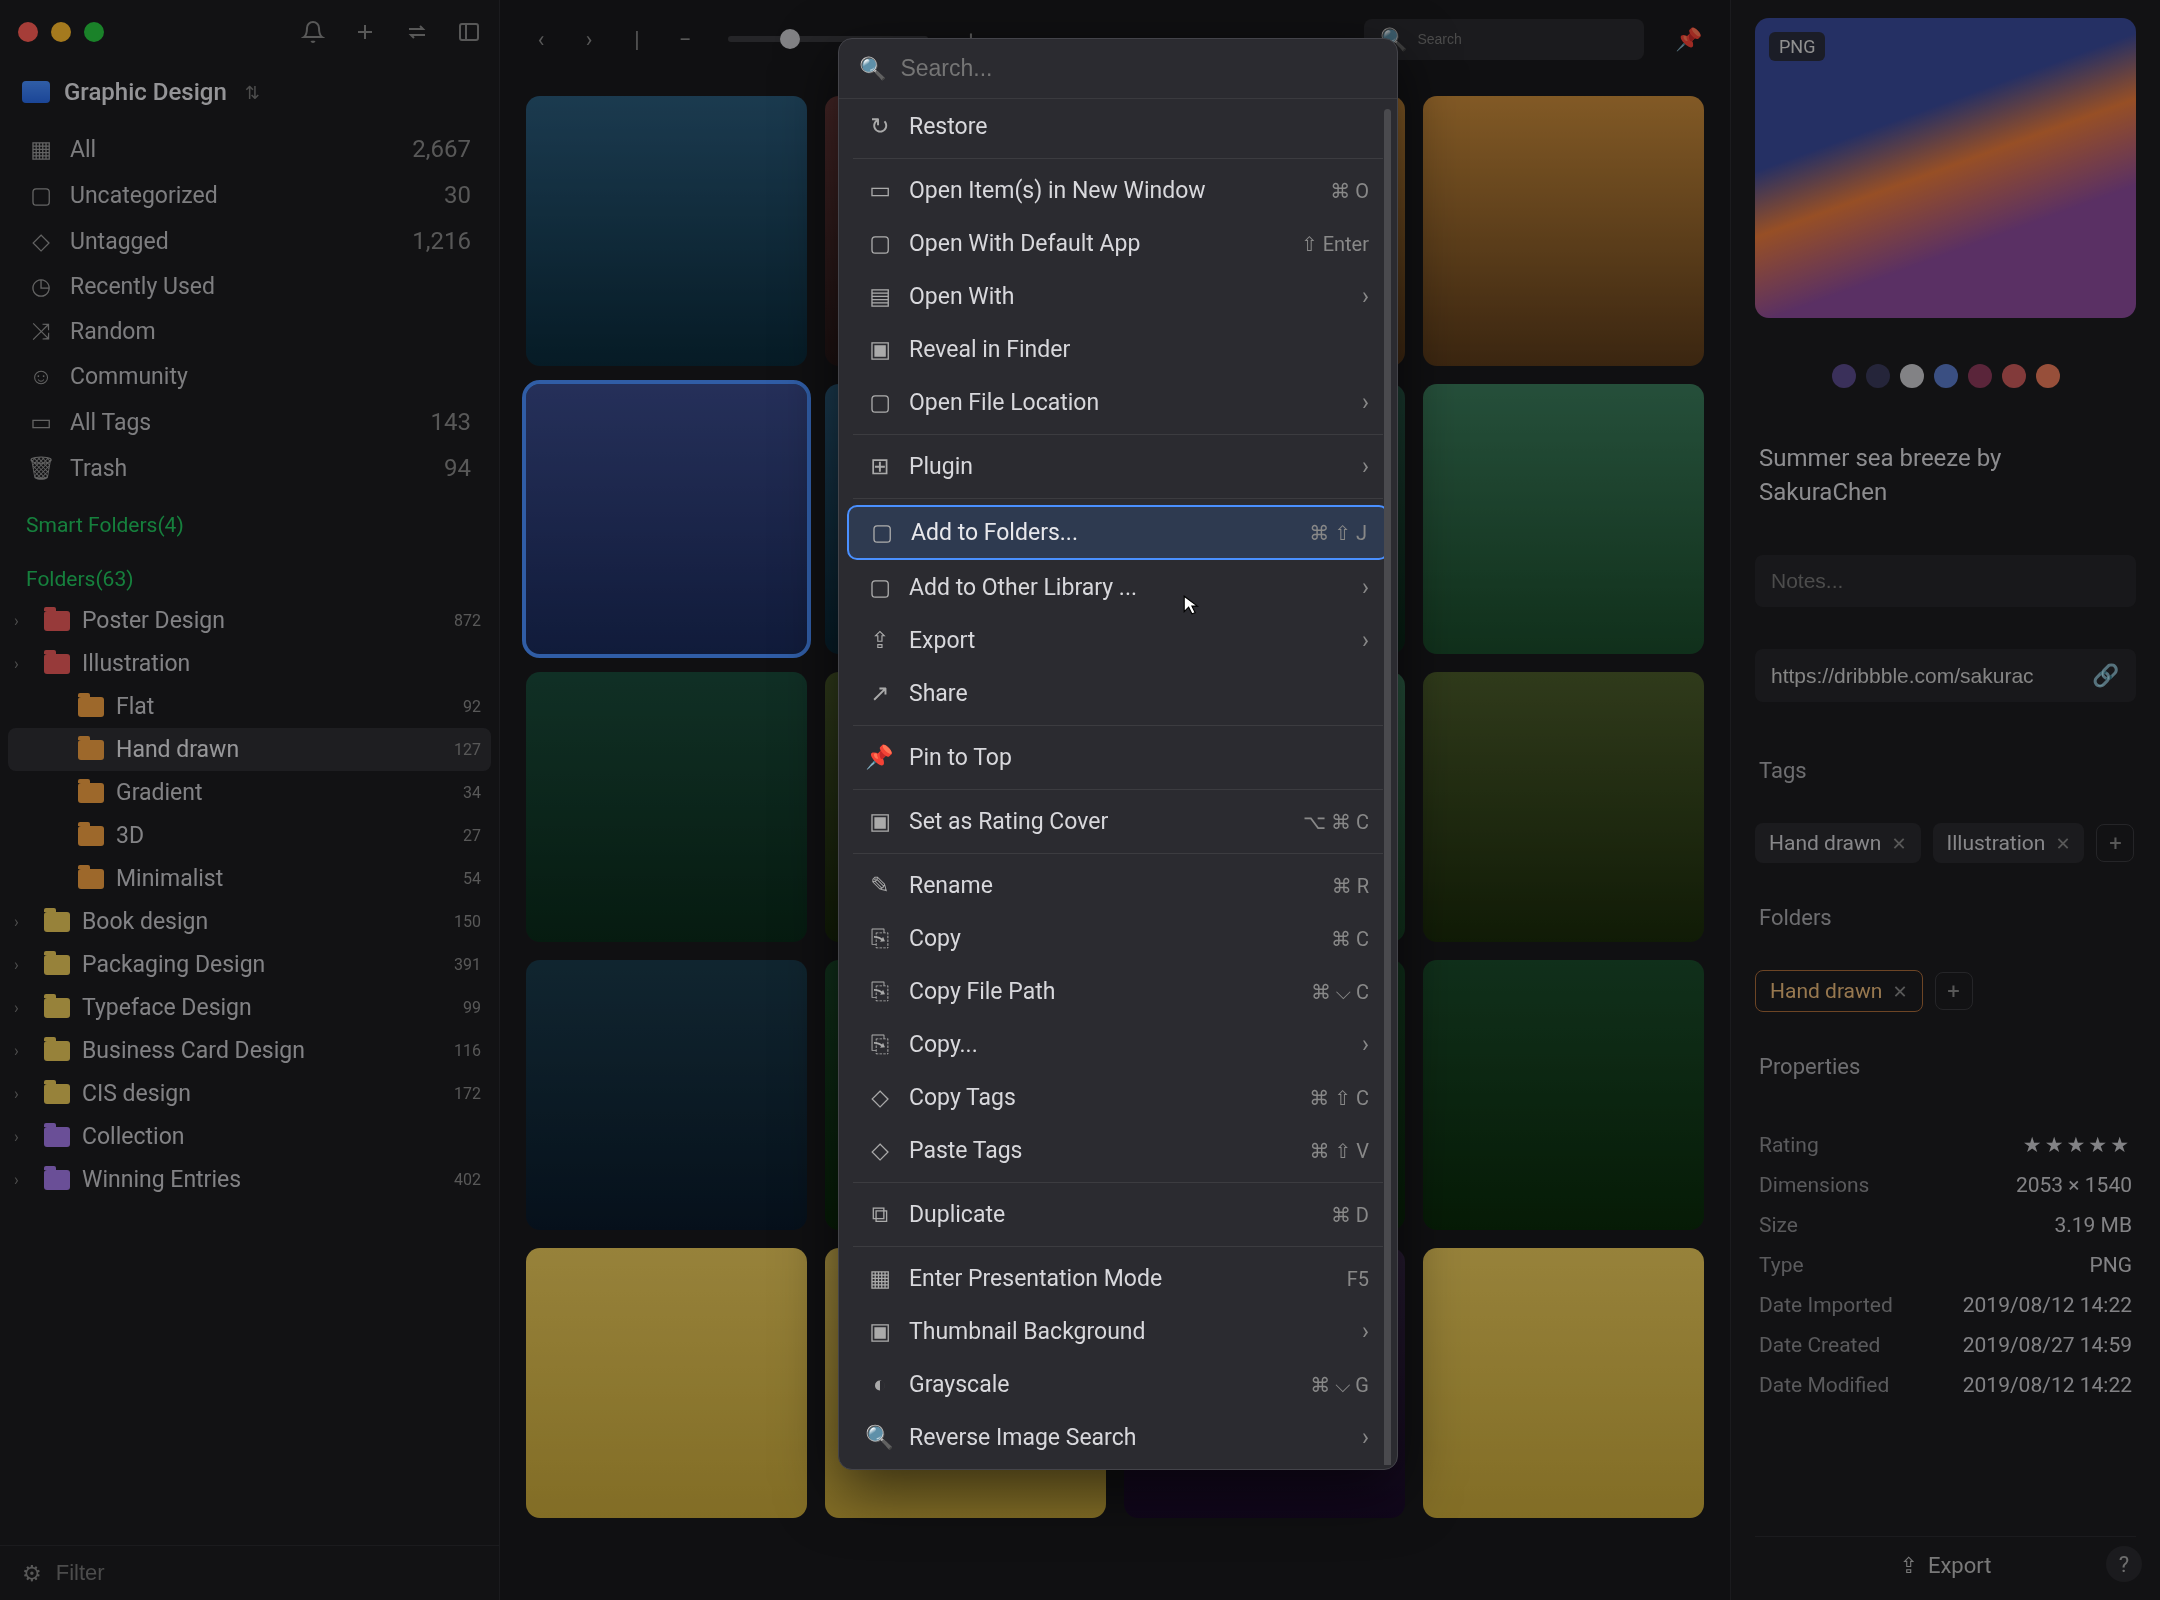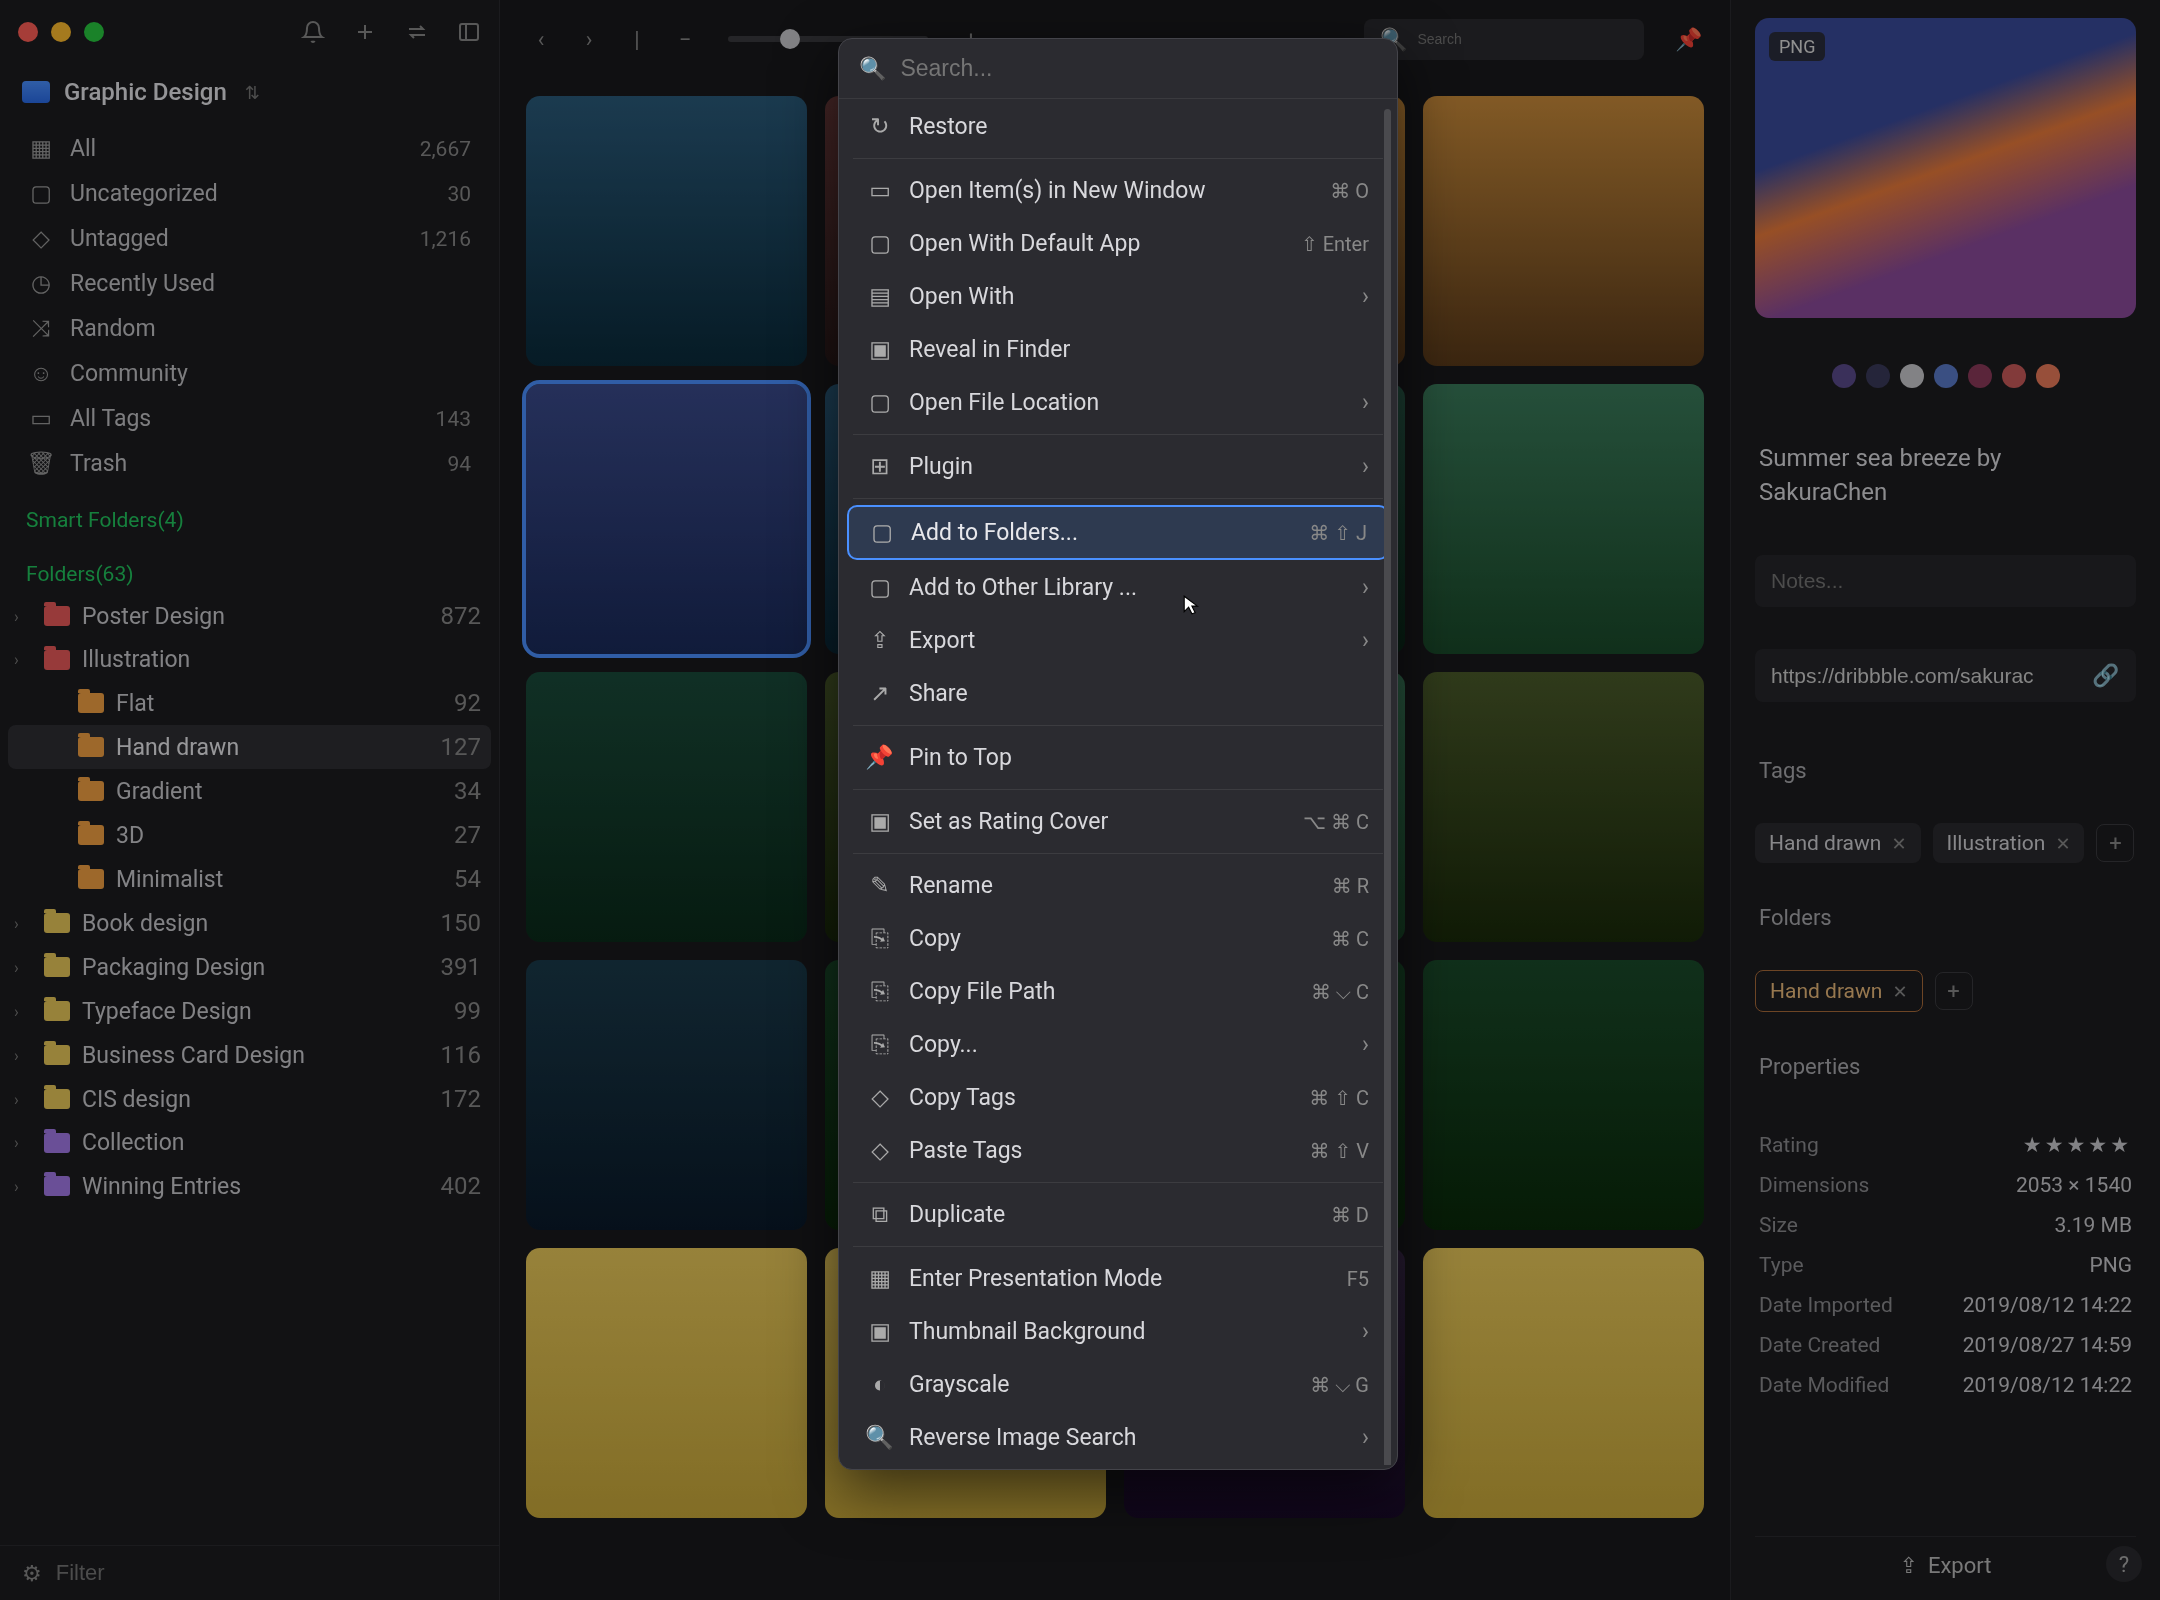--- a/index.html
+++ b/index.html
@@ -59,41 +59,41 @@
   }
   .lib-name { color: #e4e4e8; font-weight: 500; font-size: 24px; }
   .chevron-small { color: #777; font-size: 18px; margin-left: 4px; }
 
   .nav-list { padding: 0 14px; }
   .nav-item {
     display: flex; align-items: center; gap: 16px;
     padding: 9px 14px; border-radius: 8px;
     color: #c0c0c4; font-size: 23px;
   }
-  .nav-item .count { margin-left: auto; color: #888; font-size: 21px; }
+  .nav-item .count { margin-left: auto; color: #888; font-size: 24px; }
   .nav-ico { width: 26px; height: 26px; display:flex; align-items:center; justify-content:center; color:#999; }
 
   .section-label {
     padding: 22px 26px 8px;
     color: #22c55e; font-size: 21px;
   }
   .folder-list { padding: 0 8px; }
   .folder-item {
     display: flex; align-items: center; gap: 12px;
     padding: 8px 10px 8px 6px; border-radius: 8px;
     font-size: 23px;
   }
   .folder-item.indent1 { padding-left: 40px; }
   .folder-item .disclosure { width: 18px; color:#777; font-size:16px; }
   .folder-item .ficon { width:26px; height:20px; border-radius:3px; position:relative; }
   .ficon::before { content:""; position:absolute; top:-4px; left:0; width:12px; height:4px; border-radius:2px 2px 0 0; background:inherit; }
   .f-red { background:#e85a5a; } .f-orange { background:#f2a043; }
   .f-yellow { background:#e8c85a; } .f-purple{background:#a47ae8;}
   .folder-item .fname { color:#c8c8cc; }
-  .folder-item .count { margin-left:auto; color:#888; font-size:24px; }
+  .folder-item .count { margin-left:auto; color:#888; font-size:16px; }
   .folder-item.active { background:#2f2f34; }
   .folder-item.active .fname { color:#e8e8ec; }
 
   .filter-row {
     margin-top:auto; border-top:1px solid #2a2a2e;
     padding: 14px 22px; display:flex; align-items:center; gap:14px;
     color:#888;
   }
   .filter-input { background:transparent; border:none; color:#bbb; font-size:22px; width:100%; outline:none; }
 

